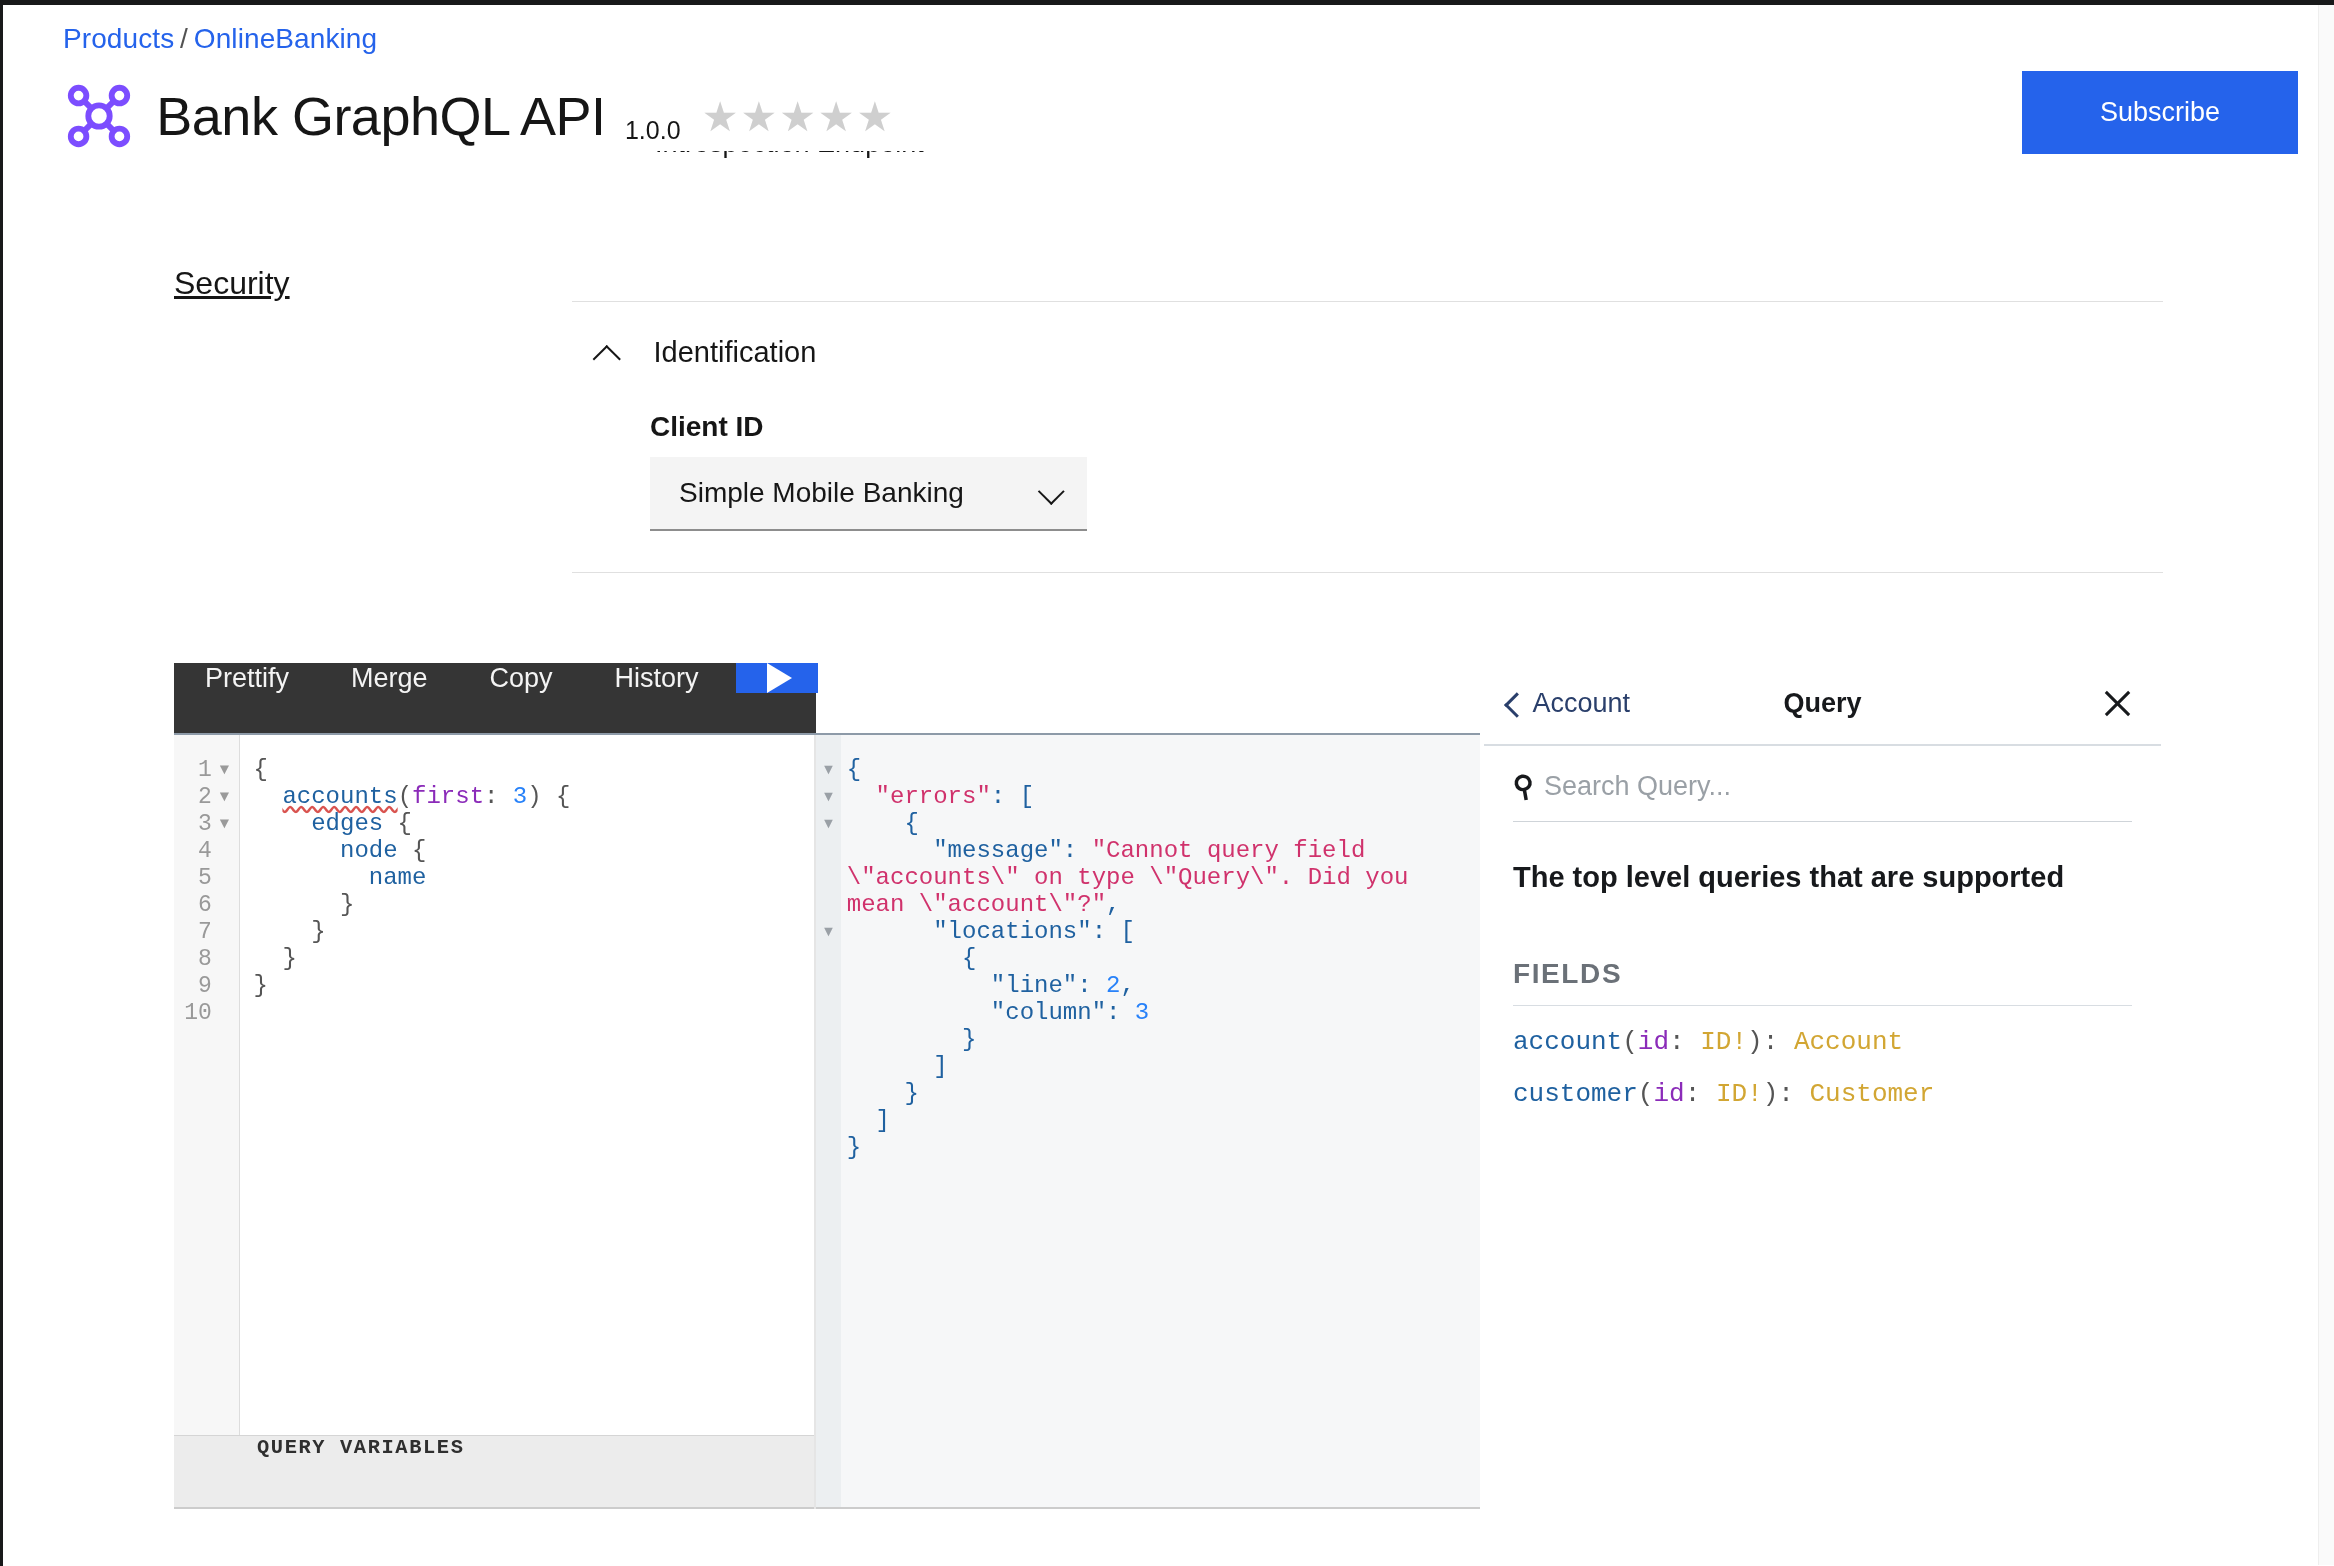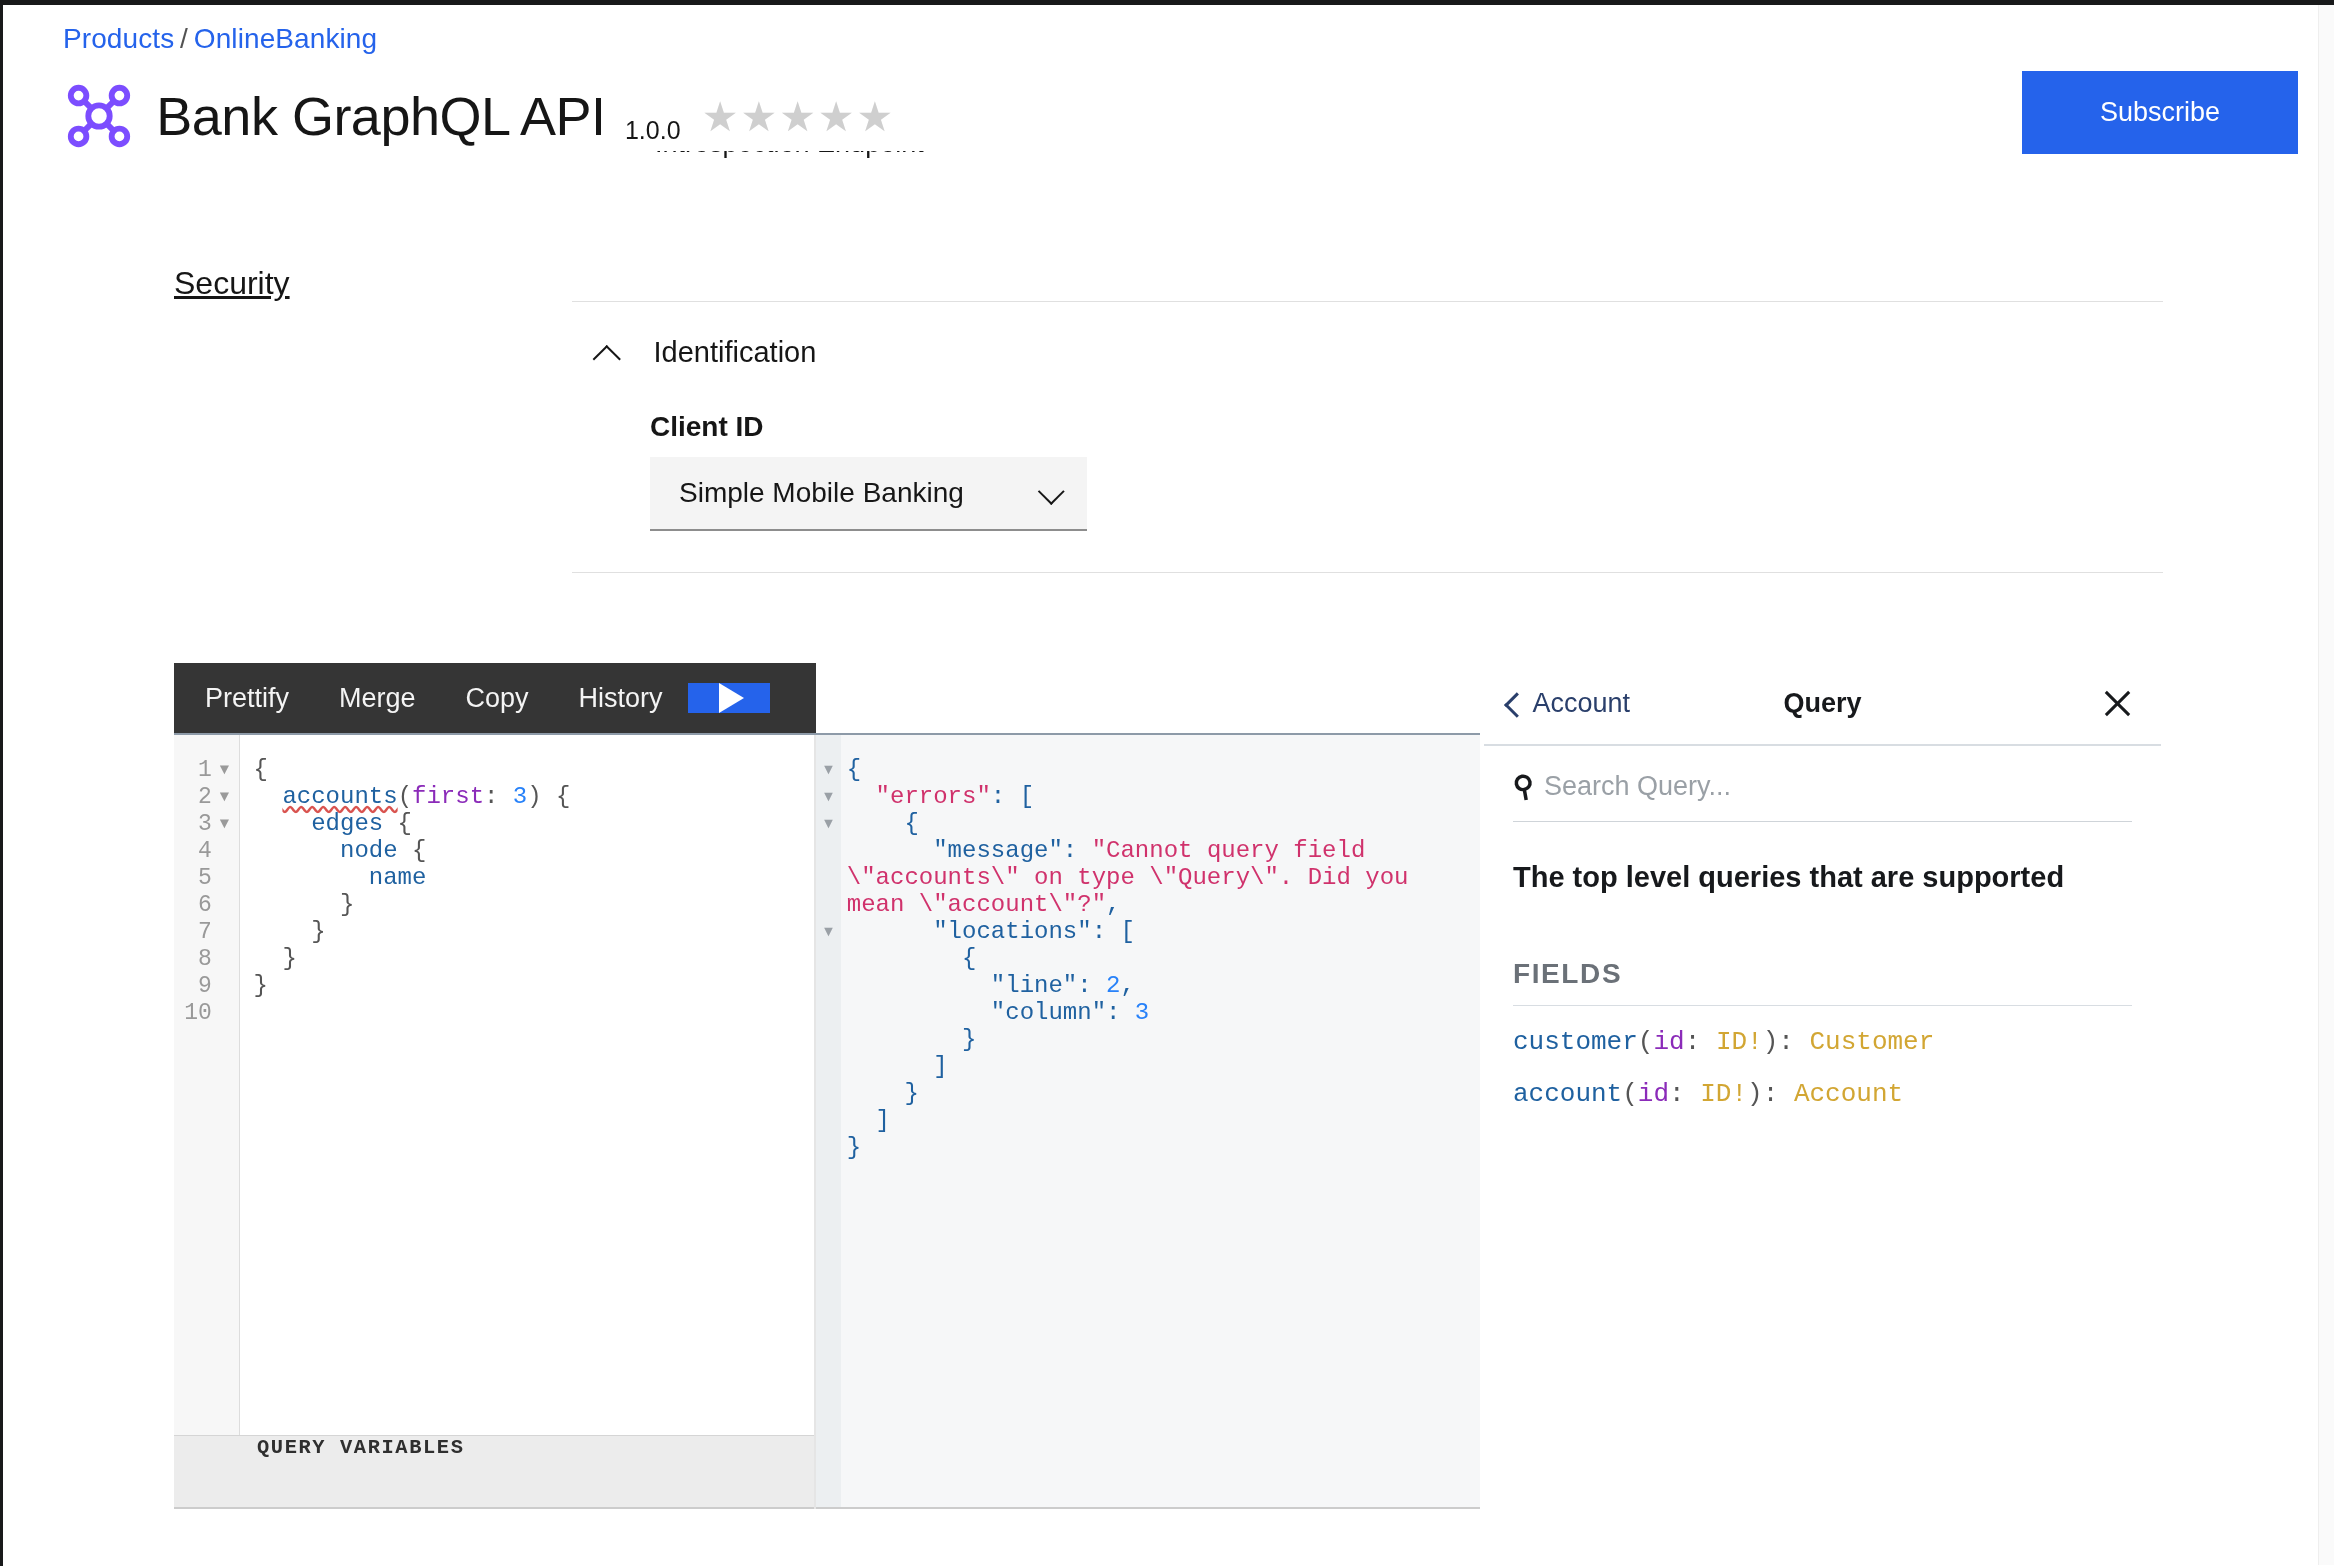--- a/index.html
+++ b/index.html
@@ -185,22 +185,23 @@
     width: 1306px;
     height: 846px;
     background: #ffffff;
     display: flex;
     flex-direction: column;
   }
   .gq-toolbar {
     height: 70px;
     background: #353535;
     display: flex;
-    align-items: center;
+    align-items: flex-start;
     width: 642px;
+    gap: 12px;
   }
   .gq-btn {
     color: #f4f4f4;
     font-size: 27px;
     background: none;
     border: none;
     padding: 0 25px;
     font-family: "Liberation Sans", sans-serif;
     cursor: pointer;
     display: flex;
@@ -623,22 +624,22 @@
 
     <div class="doc-search">
       <span class="search-glyph">⚲</span>
       <input class="search-input" type="text" placeholder="Search Query..." style="">
     </div>
 
     <div class="doc-desc">The top level queries that are supported</div>
     <div class="doc-fields-head">FIELDS</div>
 
     <div class="doc-field">
+      <span class="f-name">account</span><span class="f-paren">(</span><span class="f-arg">id</span><span class="f-paren">: </span><span class="f-type">ID!</span><span class="f-paren">): </span><span class="f-type">Account</span>
+    </div>
+    <div class="doc-field">
       <span class="f-name">customer</span><span class="f-paren">(</span><span class="f-arg">id</span><span class="f-paren">: </span><span class="f-type">ID!</span><span class="f-paren">): </span><span class="f-type">Customer</span>
-    </div>
-    <div class="doc-field">
-      <span class="f-name">account</span><span class="f-paren">(</span><span class="f-arg">id</span><span class="f-paren">: </span><span class="f-type">ID!</span><span class="f-paren">): </span><span class="f-type">Account</span>
     </div>
   </div>
 
   <div class="page-scroll"></div>
 </div>
 
 
 </body></html>

